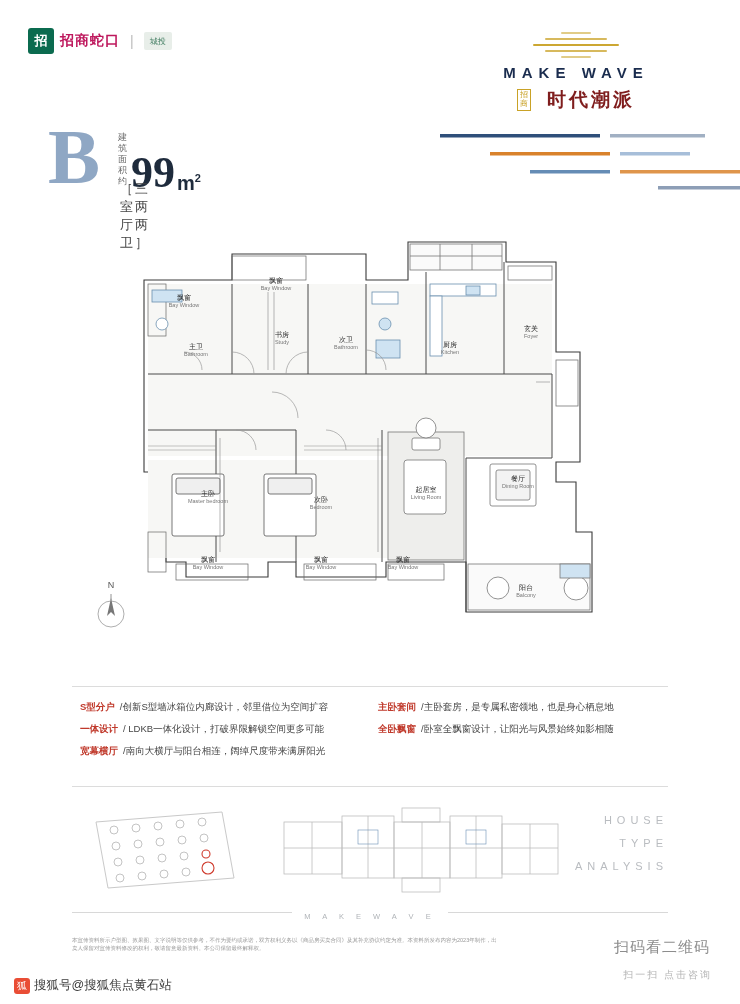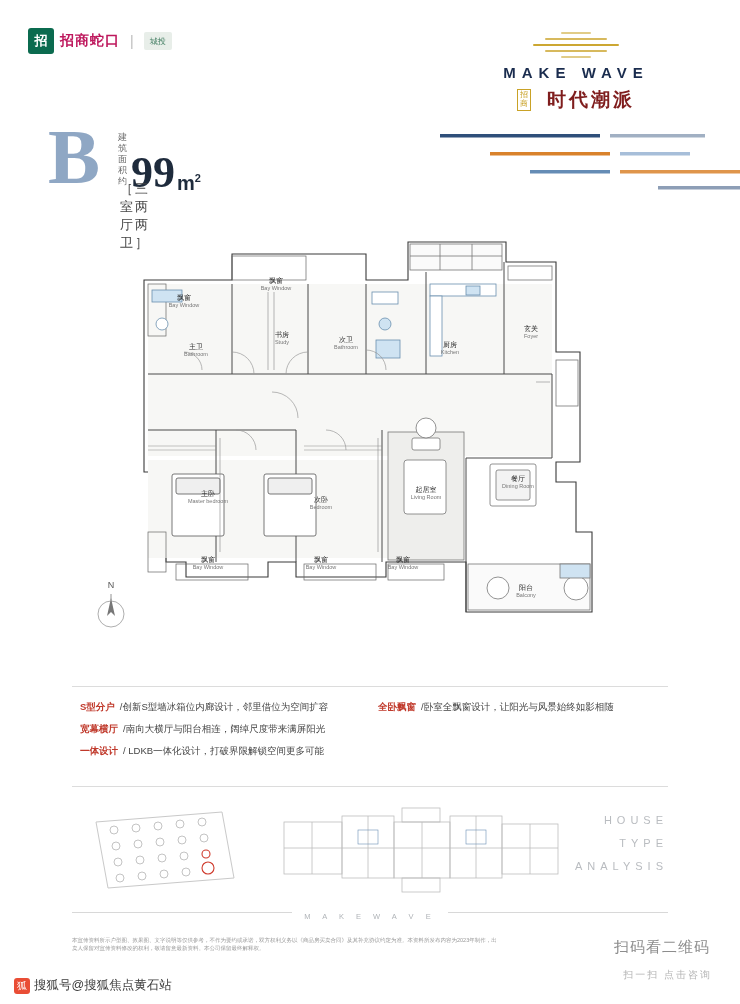--- a/index.html
+++ b/index.html
@@ -357,29 +357,33 @@
 
   <div class="divider" style="top:686px;"></div>
 
   <div class="features">
     <div class="feat-col left">
       <div class="feat-row">
         <span class="feat-key">S型分户</span>
         <span class="feat-val">/创新S型墙冰箱位内廊设计，邻里借位为空间扩容</span>
       </div>
       <div class="feat-row">
+        <span class="feat-key">一体设计</span>
+        <span class="feat-val">/ LDKB一体化设计，打破界限解锁空间更多可能</span>
+      </div>
+      <div class="feat-row">
         <span class="feat-key">宽幕横厅</span>
         <span class="feat-val">/南向大横厅与阳台相连，阔绰尺度带来满屏阳光</span>
       </div>
+    </div>
+    <div class="feat-col right">
       <div class="feat-row">
-        <span class="feat-key">一体设计</span>
-        <span class="feat-val">/ LDKB一体化设计，打破界限解锁空间更多可能</span>
-      </div>
-    </div>
-    <div class="feat-col right">
+        <span class="feat-key">主卧套间</span>
+        <span class="feat-val">/主卧套房，是专属私密领地，也是身心栖息地</span>
+      </div>
       <div class="feat-row">
         <span class="feat-key">全卧飘窗</span>
         <span class="feat-val">/卧室全飘窗设计，让阳光与风景始终如影相随</span>
       </div>
     </div>
   </div>
 
   <div class="divider" style="top:786px;"></div>
 
   <div class="bottom">

